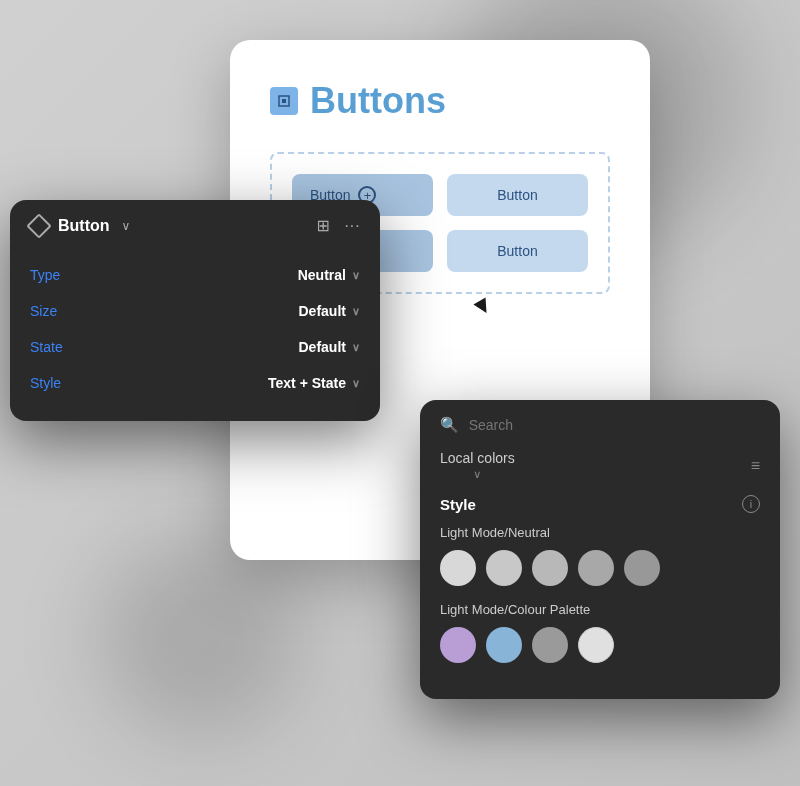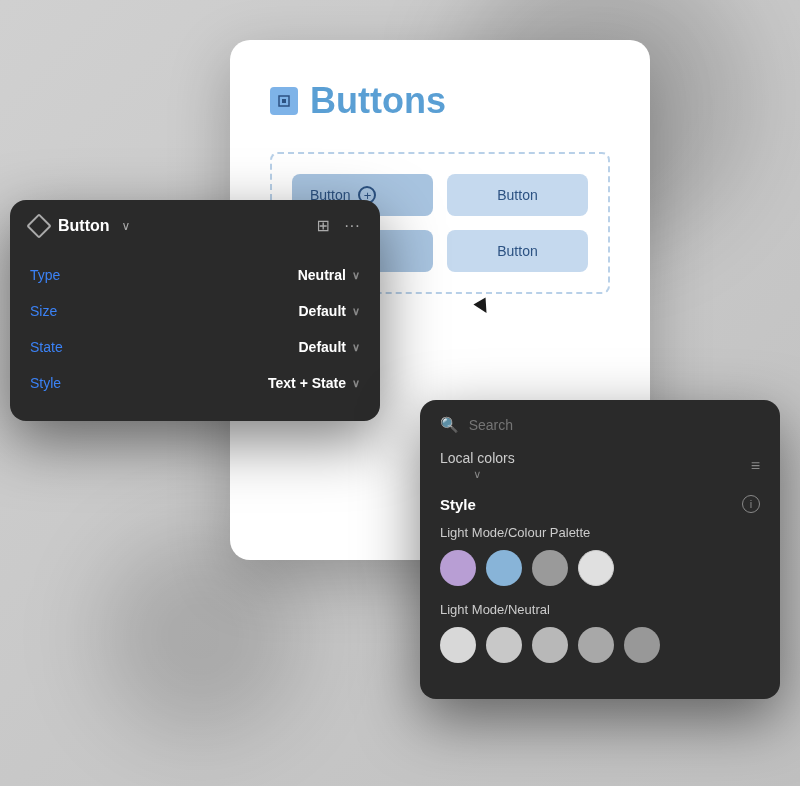--- a/index.html
+++ b/index.html
@@ -408,34 +408,34 @@
     </div>
     <span class="list-icon">≡</span>
   </div>
 
   <div class="styles-row">
     <span class="styles-label">Style</span>
     <div class="info-icon">i</div>
   </div>
 
   <div>
-    <p class="palette-name">Light Mode/Colour Palette</p>
-    <div class="color-swatches">
-      <div class="swatch" style="background:#b89ed4;"></div>
-      <div class="swatch" style="background:#88b4d8;"></div>
-      <div class="swatch" style="background:#9a9a9a;"></div>
-      <div class="swatch" style="background:#e0e0e0;border:1px solid #ccc;"></div>
-    </div>
-  </div>
-
-  <div>
     <p class="palette-name">Light Mode/Neutral</p>
     <div class="color-swatches">
       <div class="swatch" style="background:#d8d8d8;"></div>
       <div class="swatch" style="background:#c8c8c8;"></div>
       <div class="swatch" style="background:#b8b8b8;"></div>
       <div class="swatch" style="background:#a8a8a8;"></div>
       <div class="swatch" style="background:#989898;"></div>
     </div>
   </div>
+
+  <div>
+    <p class="palette-name">Light Mode/Colour Palette</p>
+    <div class="color-swatches">
+      <div class="swatch" style="background:#b89ed4;"></div>
+      <div class="swatch" style="background:#88b4d8;"></div>
+      <div class="swatch" style="background:#9a9a9a;"></div>
+      <div class="swatch" style="background:#e0e0e0;border:1px solid #ccc;"></div>
+    </div>
+  </div>
 </div>
 
 <div class="cursor-indicator" style="position:absolute;top:300px;left:476px;"></div>
 
 </body></html>

